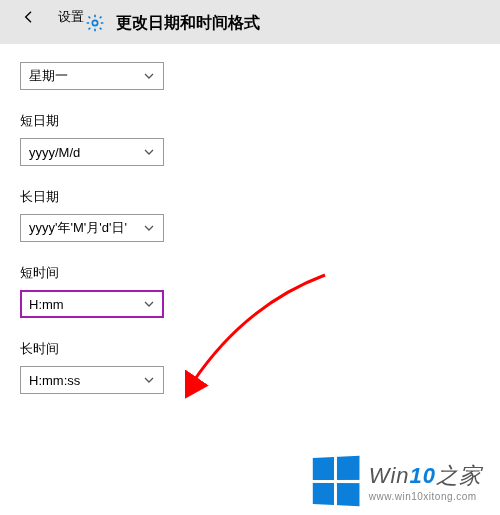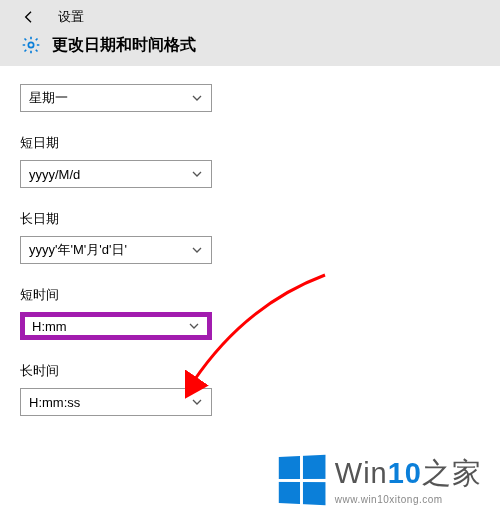--- a/index.html
+++ b/index.html
@@ -2,21 +2,21 @@
 <html><head>
   <meta charset="utf-8">
   <style>
     * { box-sizing: border-box; margin: 0; padding: 0; }
     html, body { width: 500px; height: 515px; font-family: "Microsoft YaHei", "Segoe UI", sans-serif; background: #fff; color: #000; overflow: hidden; }
     
     .header {
       background: #e6e6e6;
       padding: 8px 20px 10px 20px;
       display: flex;
-      flex-direction: column;
+      flex-direction: row;
     }
     .header-top {
       display: flex;
       align-items: center;
       margin-bottom: 8px;
     }
     .back-btn {
       width: 18px; height: 18px;
       display: flex; align-items: center; justify-content: center;
       cursor: pointer;
@@ -37,33 +37,33 @@
     .page-title {
       font-size: 16px;
       font-weight: bold;
     }
     
     .content { padding: 18px 20px; }
     
     .field-group { margin-bottom: 22px; }
     .field-label { font-size: 13px; margin-bottom: 8px; }
     .dropdown {
-      width: 192px;
+      width: 144px;
       height: 28px;
       border: 1px solid #999;
       background: #fff;
       display: flex;
       align-items: center;
       justify-content: space-between;
       padding: 0 8px;
       font-size: 13px;
       cursor: pointer;
     }
     .dropdown.highlight {
-      border: 5px solid #a21caf;
+      border: 2px solid #a21caf;
       padding: 0 7px;
     }
     .chevron {
       width: 12px; height: 12px;
       display: flex; align-items: center; justify-content: center;
     }
     
     
     .arrow-annotation {
       position: absolute;
@@ -84,21 +84,21 @@
     .win-logo {
       display: grid;
       grid-template-columns: 1fr 1fr;
       grid-template-rows: 1fr 1fr;
       gap: 3px;
       width: 48px; height: 48px;
       transform: perspective(120px) rotateY(-14deg);
     }
     .win-logo div { background: #0b7fd9; }
     .wm-text { display: flex; flex-direction: column; }
-    .wm-main { font-size: 29px; color: #555; letter-spacing: 1px; }
+    .wm-main { font-size: 22px; color: #555; letter-spacing: 1px; font-style: italic; }
     .wm-main b { color: #0b7fd9; font-weight: bold; }
     .wm-url { font-size: 10px; color: #888; letter-spacing: 0.5px; }
   </style>
 </head>
 <body>
 
 <div class="header">
   <div class="header-top">
     <div class="back-btn">
       <svg viewBox="0 0 24 24" width="16" height="16">

